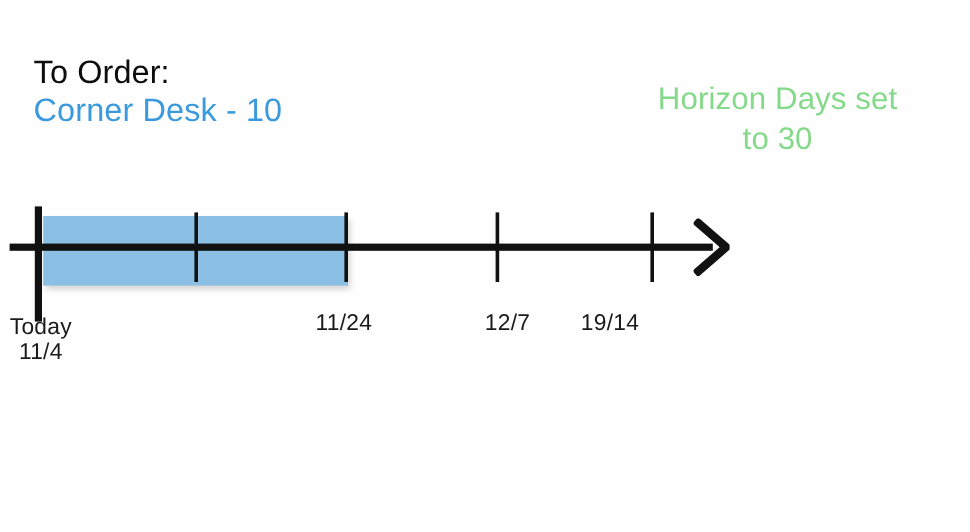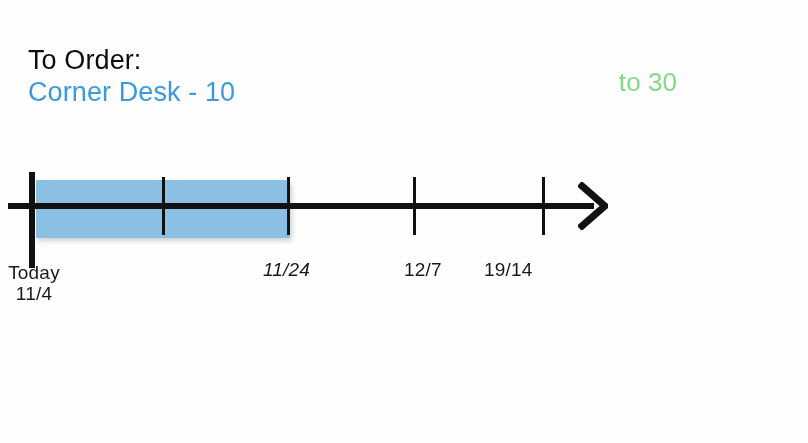--- a/index.html
+++ b/index.html
@@ -122,35 +122,36 @@
     white-space: nowrap;
     letter-spacing: 0.2px;
   }
   .label-today {
     left: 6px;
     top: 262px;
     text-align: center;
     width: 56px;
   }
   .label-today .l2 { display: block; }
-  .label-1124 { left: 263px; top: 259px; font-style: italic; }
+  .label-1124 { left: 263px; top: 259px; }
   .label-124  { left: 404px; top: 259px; }
   .label-1214 { left: 484px; top: 259px; }
 </style>
 </head>
 <body>
 
 <div id="slide">
 
   <div class="order-block">
     <div class="order-title">To Order:</div>
     <div class="order-line">Corner Desk - 10</div>
   </div>
 
   <div class="horizon-note">
+    <div>Horizon Days set</div>
     <div>to 30</div>
   </div>
 
   <div class="timeline">
 
     <div class="horizon-bar"></div>
 
     <div class="axis-line"></div>
 
     <div class="arrow-head">

